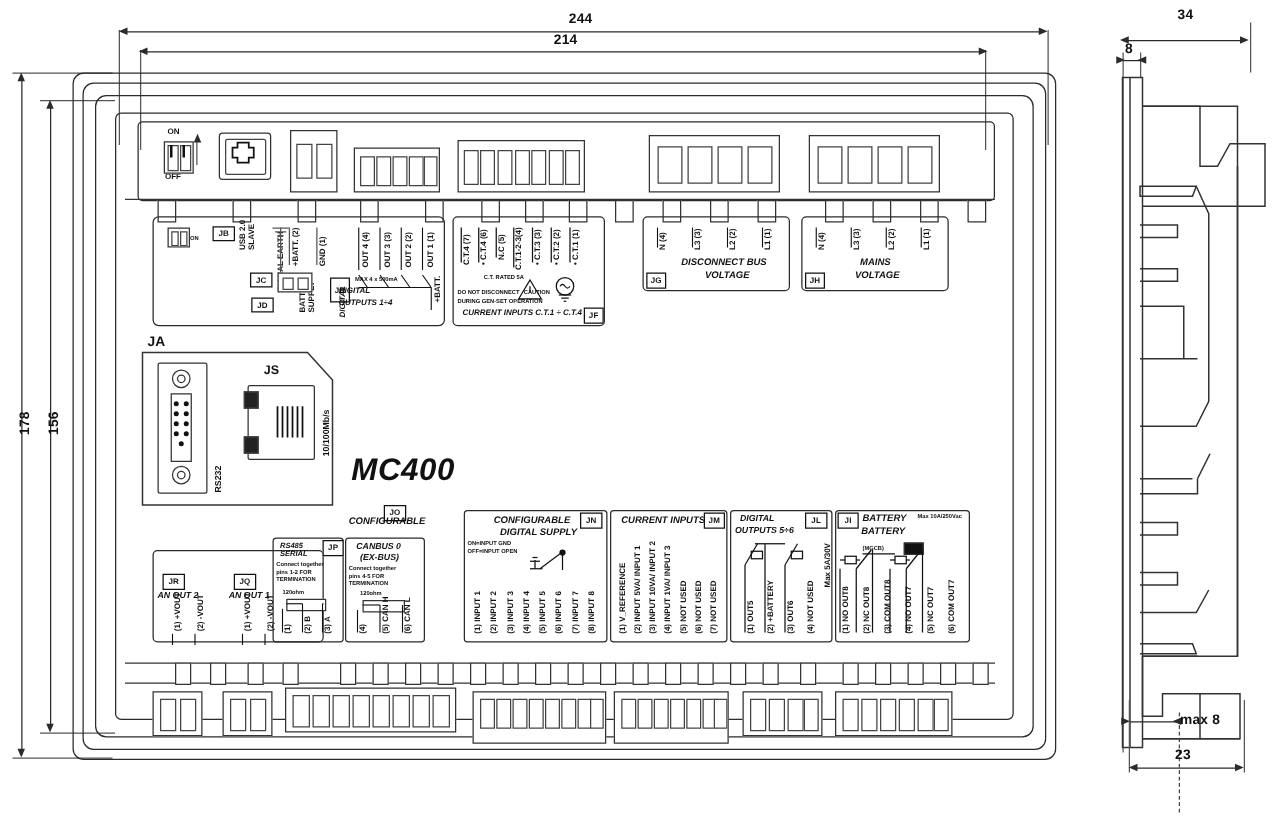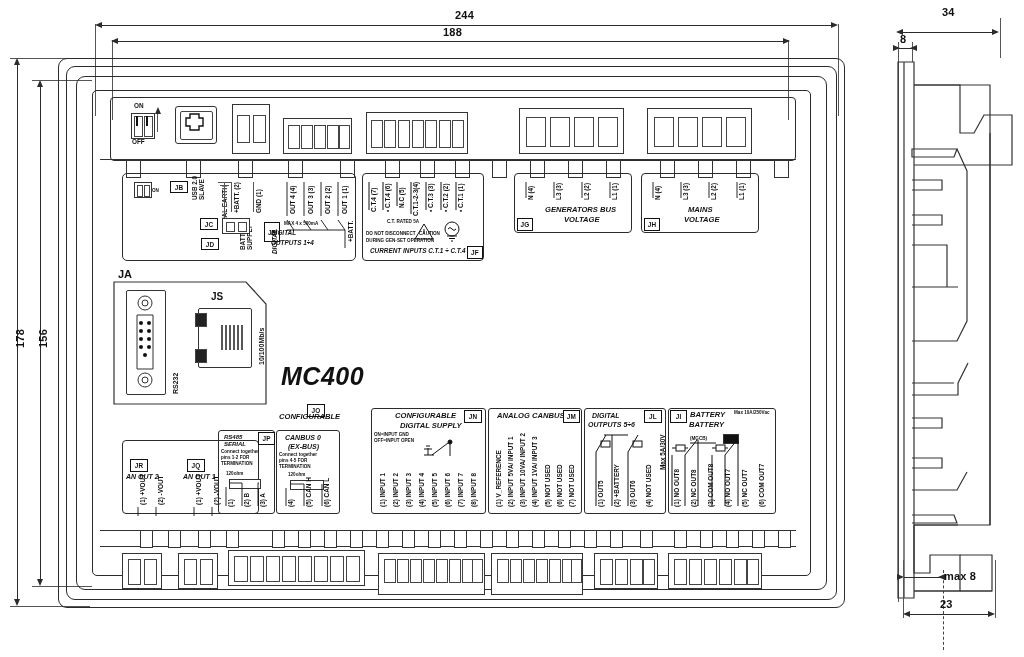--- a/index.html
+++ b/index.html
@@ -58,21 +58,21 @@
   <div class="ln hl2" style="left:98px;top:25px;width:737px;"></div>
   <div class="arrowL" style="left:95px;top:22px;"></div>
   <div class="arrowR" style="left:831px;top:22px;"></div>
   <div class="dim-txt" style="left:455px;top:9px;">244</div>
 
   <div class="ln vl thin" style="left:112px;top:40px;height:80px;"></div>
   <div class="ln vl thin" style="left:788px;top:40px;height:80px;"></div>
   <div class="ln hl2" style="left:114px;top:41px;width:672px;"></div>
   <div class="arrowL" style="left:111px;top:38px;"></div>
   <div class="arrowR" style="left:783px;top:38px;"></div>
-  <div class="dim-txt" style="left:443px;top:26px;">188</div>
+  <div class="dim-txt" style="left:443px;top:26px;">214</div>
 
   <div class="ln hl thin" style="left:10px;top:58px;width:80px;"></div>
   <div class="ln hl thin" style="left:10px;top:606px;width:80px;"></div>
   <div class="ln vl2" style="left:17px;top:61px;width:1.4px;height:543px;"></div>
   <div class="arrowU" style="left:14px;top:58px;"></div>
   <div class="arrowD" style="left:14px;top:599px;"></div>
   <div class="dim-txt rot" style="left:14px;top:348px;">178</div>
 
   <div class="ln hl thin" style="left:32px;top:80px;width:60px;"></div>
   <div class="ln hl thin" style="left:32px;top:586px;width:60px;"></div>
@@ -249,21 +249,21 @@
       <line x1="456" y1="182" x2="456" y2="210"></line>
     </g>
   </svg>
   <div class="lbl xs" style="left:419px;top:232px;">CAUTION</div>
 
   <div class="frame th" style="left:514px;top:173px;width:116px;height:58px;border-radius:4px;"></div>
   <div class="lbl v" style="left:528px;top:200px;">N (4)</div>
   <div class="lbl v" style="left:556px;top:200px;">L3 (3)</div>
   <div class="lbl v" style="left:584px;top:200px;">L2 (2)</div>
   <div class="lbl v" style="left:612px;top:200px;">L1 (1)</div>
-  <div class="lbl it big" style="left:545px;top:206px;">GENERATORS BUS</div>
+  <div class="lbl it big" style="left:545px;top:206px;">DISCONNECT BUS</div>
   <div class="lbl it big" style="left:564px;top:216px;">VOLTAGE</div>
   <div class="jbox" style="left:517px;top:218px;width:14px;height:11px;">JG</div>
   <svg class="ov" viewBox="0 0 1024 657">
     <g stroke="#111" stroke-width="0.9">
       <line x1="526" y1="182" x2="526" y2="198"></line>
       <line x1="554" y1="182" x2="554" y2="198"></line>
       <line x1="582" y1="182" x2="582" y2="198"></line>
       <line x1="610" y1="182" x2="610" y2="198"></line>
     </g>
   </svg>
@@ -416,21 +416,21 @@
   <div class="lbl v" style="left:380px;top:507px;">(1) INPUT 1</div>
   <div class="lbl v" style="left:393px;top:507px;">(2) INPUT 2</div>
   <div class="lbl v" style="left:406px;top:507px;">(3) INPUT 3</div>
   <div class="lbl v" style="left:419px;top:507px;">(4) INPUT 4</div>
   <div class="lbl v" style="left:432px;top:507px;">(5) INPUT 5</div>
   <div class="lbl v" style="left:445px;top:507px;">(6) INPUT 6</div>
   <div class="lbl v" style="left:458px;top:507px;">(7) INPUT 7</div>
   <div class="lbl v" style="left:471px;top:507px;">(8) INPUT 8</div>
 
   <div class="frame th" style="left:488px;top:408px;width:92px;height:104px;border-radius:3px;"></div>
-  <div class="lbl it big" style="left:497px;top:412px;">ANALOG CANBUS</div>
+  <div class="lbl it big" style="left:497px;top:412px;">CURRENT INPUTS</div>
   <div class="jbox" style="left:563px;top:410px;width:15px;height:11px;">JM</div>
   <div class="lbl v" style="left:496px;top:507px;">(1) V_REFERENCE</div>
   <div class="lbl v" style="left:508px;top:507px;">(2) INPUT 5VA/ INPUT 1</div>
   <div class="lbl v" style="left:520px;top:507px;">(3) INPUT 10VA/ INPUT 2</div>
   <div class="lbl v" style="left:532px;top:507px;">(4) INPUT 1VA/ INPUT 3</div>
   <div class="lbl v" style="left:545px;top:507px;">(5) NOT USED</div>
   <div class="lbl v" style="left:557px;top:507px;">(6) NOT USED</div>
   <div class="lbl v" style="left:569px;top:507px;">(7) NOT USED</div>
 
   <div class="frame th" style="left:584px;top:408px;width:80px;height:104px;border-radius:3px;"></div>

